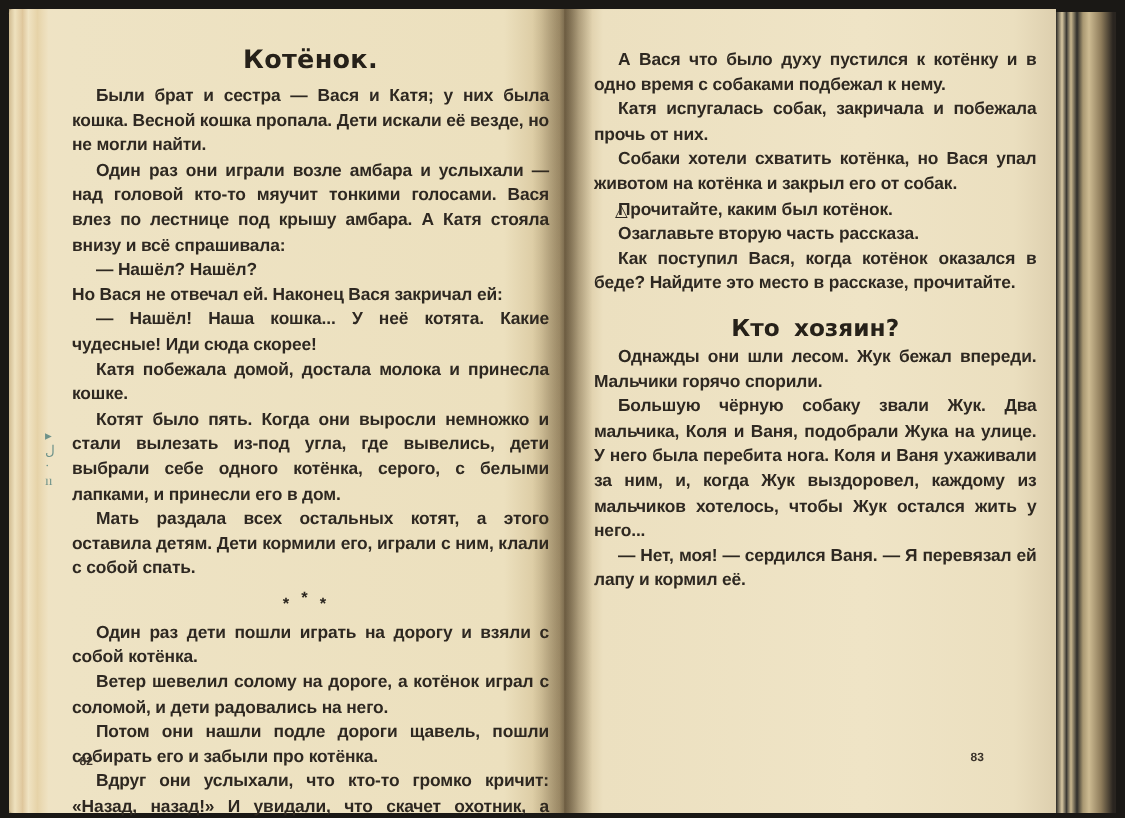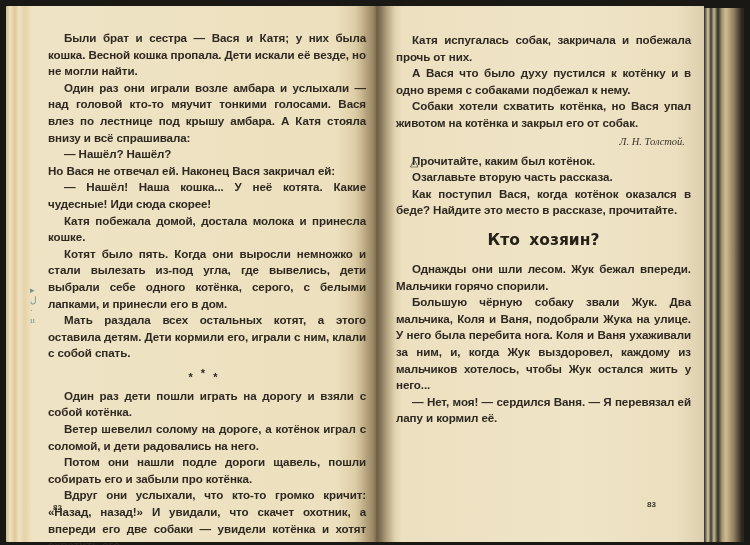--- a/index.html
+++ b/index.html
@@ -53,21 +53,21 @@
     text-align: right; font-family: "Liberation Serif", serif;
     font-style: italic; font-size: 10.5px; margin: 4px 6px 6px 0; color: #3a342c;
   }
   .questions p.par { font-weight: bold; }
   .q-first { position: relative; text-indent: 16px; }
   .tri {
     position: absolute; left: -2px; top: 1px; font-size: 11px; font-weight: normal;
   }
   h2.title {
     font-family: "DejaVu Sans", sans-serif; font-weight: bold; font-size: 15.5px;
-    text-align: center; margin: 12px 0 12px 0; word-spacing: 4px; color: #262119;
+    text-align: center; margin: 12px 0 2px 0; word-spacing: 4px; color: #262119;
   }
   .page-num {
     position: absolute; font-size: 8px; font-weight: bold; color: #3a3229;
   }
   .pn-left { left: 47px; bottom: 30px; }
   .pn-right { left: 271px; bottom: 33px; }
   .stain {
     position: absolute; left: 30px; top: 285px; width: 14px; height: 60px;
     color: #4f7f7c; font-size: 9px; line-height: 10px; opacity: 0.8;
   }
@@ -76,20 +76,21 @@
     background: linear-gradient(90deg, rgba(0,0,0,0) 0%, rgba(60,45,25,0.28) 45%, rgba(40,30,18,0.45) 55%, rgba(0,0,0,0) 100%);
     pointer-events: none;
   }
 </style>
 </head>
 <body>
 
 <div class="spread">
   <div class="page page-left">
     <div class="text-col-left">
+      <h1 class="title">Котёнок.</h1>
       <p class="par">Были брат и сестра — Вася и Катя; у них была кошка. Весной кошка пропала. Дети искали её везде, но не могли найти.</p>
       <p class="par">Один раз они играли возле амбара и услыхали — над головой кто-то мяучит тонкими голосами. Вася влез по лестнице под крышу амбара. А Катя стояла внизу и всё спрашивала:</p>
       <p class="par">— Нашёл? Нашёл?</p>
       <p class="par noindent">Но Вася не отвечал ей. Наконец Вася закричал ей:</p>
       <p class="par">— Нашёл! Наша кошка... У неё котята. Какие чудесные! Иди сюда скорее!</p>
       <p class="par">Катя побежала домой, достала молока и принесла кошке.</p>
       <p class="par">Котят было пять. Когда они выросли немножко и стали вылезать из-под угла, где вывелись, дети выбрали себе одного котёнка, серого, с белыми лапками, и принесли его в дом.</p>
       <p class="par">Мать раздала всех остальных котят, а этого оставила детям. Дети кормили его, играли с ним, клали с собой спать.</p>
       <div class="stars">
         <span>*</span><span class="up">*</span><span>*</span>
@@ -101,24 +102,23 @@
 
     </div>
     <div class="page-num pn-left">82</div>
   </div>
 
   <div class="left-edge-strips"></div>
   <div class="stain">▸<br>ل<br>·<br>ıı</div>
 
   <div class="page page-right">
     <div class="text-col-right">
+      <p class="par">А Вася что было духу пустился к котёнку и в одно время с собаками подбежал к нему.</p>
       <p class="par">Катя испугалась собак, закричала и побежала прочь от них.</p>
-      <p class="par">А Вася что было духу пустился к котёнку и в одно время с собаками подбежал к нему.</p>
       <p class="par">Собаки хотели схватить котёнка, но Вася упал животом на котёнка и закрыл его от собак.</p>
-      <div class="author">Л. Н. Толстой.</div>
       <div class="questions">
         <p class="par q-first">
           <span class="tri">△</span>
         </p>
         <p class="par">Прочитайте, каким был котёнок.</p>
         <p class="par">Озаглавьте вторую часть рассказа.</p>
         <p class="par">Как поступил Вася, когда котёнок оказался в беде? Найдите это место в рассказе, прочитайте.</p>
       </div>
       <h2 class="title">Кто хозяин?</h2>
       <p class="par">Однажды они шли лесом. Жук бежал впереди. Мальчики горячо спорили.</p>

